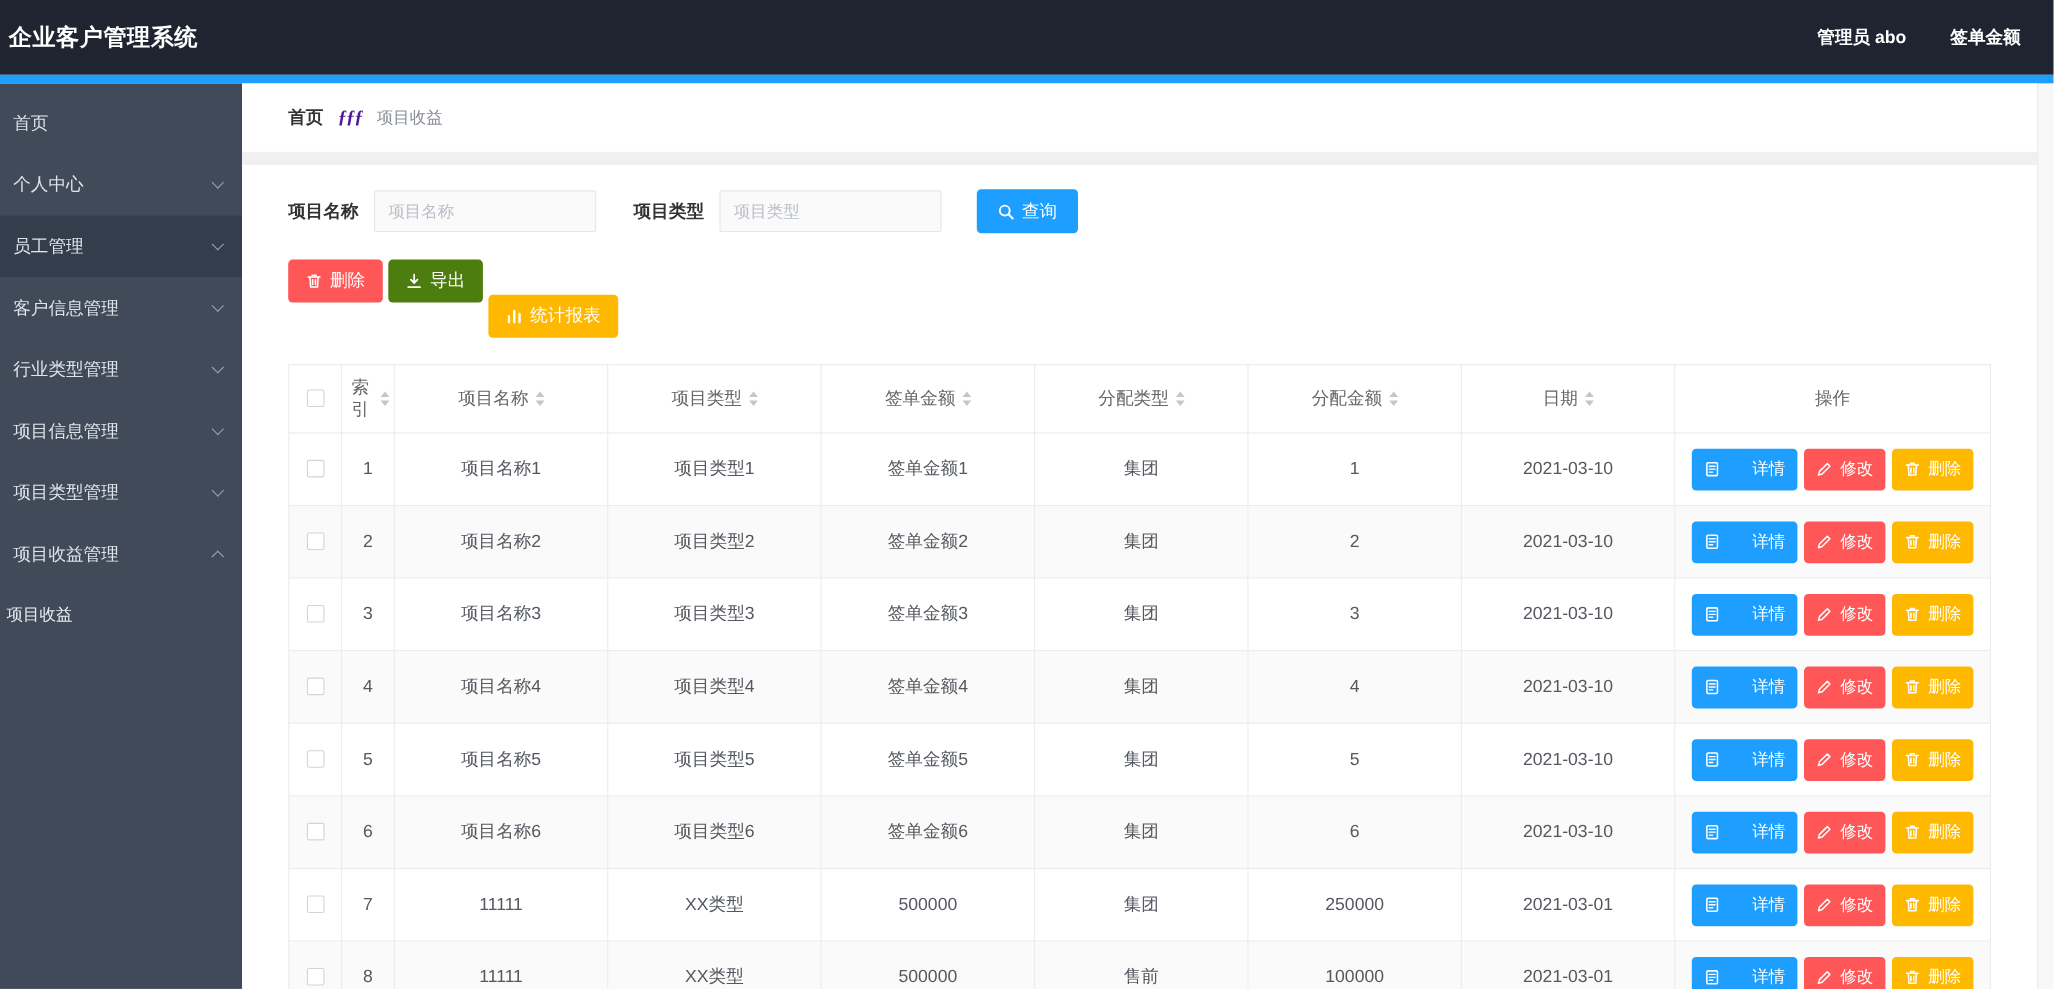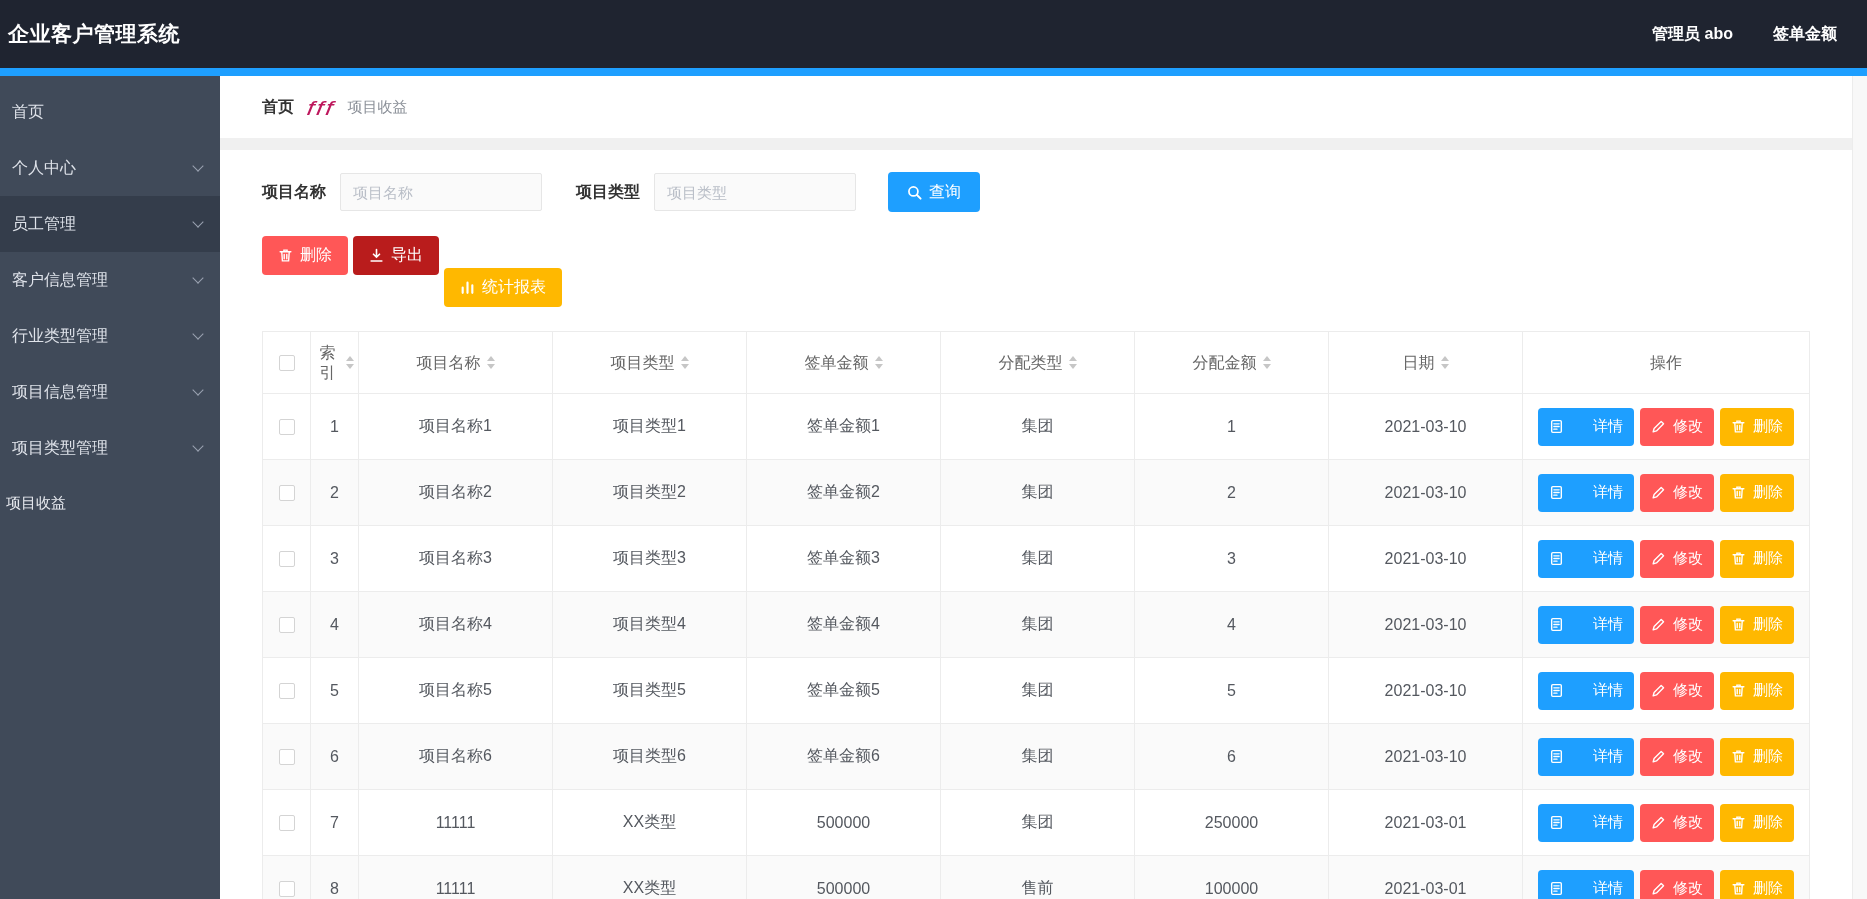--- a/index.html
+++ b/index.html
@@ -25,38 +25,38 @@
   .side-item.hl { background:#343d4b; }
   .chev { position:absolute; right:18px; width:8px; height:8px; border-right:1.6px solid #9aa2b1; border-bottom:1.6px solid #9aa2b1; }
   .chev.down { transform:rotate(45deg); top:calc(50% - 6px); }
   .chev.up   { transform:rotate(-135deg); top:calc(50% - 2px); }
   .side-sub { height:54px; display:flex; align-items:center; padding:0 10px 0 6px; color:#e8ebf0; font-size:15px; cursor:pointer; }
 
   
   .main { flex:1; min-width:0; background:#f0f0f0; display:flex; flex-direction:column; }
   .bc-card { background:#fff; height:62px; flex-shrink:0; display:flex; align-items:center; padding:0 42px; }
   .bc-home { font-weight:700; color:#333; font-size:16px; cursor:pointer; }
-  .bc-sep { color:#be185d; margin:0 13px; font-size:17px; font-weight:700; font-style:italic; letter-spacing:-1px; font-family:Liberation Mono, monospace; }
+  .bc-sep { color:#4c1d95; margin:0 13px; font-size:17px; font-weight:700; font-style:italic; letter-spacing:-1px; font-family:Liberation Serif, serif; }
   .bc-cur { color:#8a8f97; font-size:15px; }
   .content { background:#fff; margin-top:12px; flex:1; padding:22px 42px 0 42px; overflow:hidden; }
 
   
   .form-row { display:flex; align-items:center; }
   .f-label { font-weight:700; color:#333; font-size:16px; margin-right:14px; white-space:nowrap; }
   .f-label.second { margin-left:34px; }
   .f-input { width:202px; height:38px; background:#fafafa; border:1px solid #e6e6e6; border-radius:2px; padding:0 12px; font-size:15px; color:#333; outline:none; font-family:inherit; }
   .f-input::placeholder { color:#b9bec7; }
 
   
   .btn { display:inline-flex; align-items:center; justify-content:center; border:none; border-radius:4px; color:#fff; cursor:pointer; font-family:inherit; white-space:nowrap; }
   .qbtn { margin-left:32px; height:40px; padding:16px 19px; font-size:16px; background:#1e9fff; }
   .toolbar { margin-top:24px; display:flex; gap:5px; }
   .tbtn { height:39px; padding:0 16px; font-size:16px; }
   .blue { background:#1e9fff;gap:22px; } .red { background:#ff5757; }
-  .green { background:#b91c1c; } .yellow { background:#ffb800;margin-top:32px; }
+  .green { background:#4d7c0f; } .yellow { background:#ffb800;margin-top:32px; }
   .ic { display:inline-flex; margin-right:7px; }
   .ic svg { width:15px; height:15px; display:block; }
 
   
   table { width:100%; border-collapse:collapse; margin-top:24px; table-layout:fixed;padding-left:19px; }
   th, td { border:1px solid #ececec; text-align:center; padding:0 4px; }
   th { height:62px; color:#666; font-weight:400; font-size:16px; background:#fff; }
   td { height:66px; color:#54585f; font-size:16px; overflow:hidden; }
   tr.even td { background:#fafafa; }
   .cb { display:inline-block; width:16px; height:16px; border:1px solid #d4d4d4; border-radius:2px; background:#fff; cursor:pointer; vertical-align:middle; }
@@ -106,20 +106,24 @@
         <span class="side-label">行业类型管理</span>
         <i class="chev down"></i>
       </div>
       <div class="side-item">
         <span class="side-label">项目信息管理</span>
         <i class="chev down"></i>
       </div>
       <div class="side-item">
         <span class="side-label">项目类型管理</span>
         <i class="chev down"></i>
+      </div>
+      <div class="side-item">
+        <span class="side-label">项目收益管理</span>
+        <i class="chev up"></i>
       </div>
       <div class="side-sub">
         <span class="side-label">项目收益</span>
       </div>
     </nav>
 
   <main class="main">
 
     <div class="bc-card">
       <span class="bc-home">首页</span>

